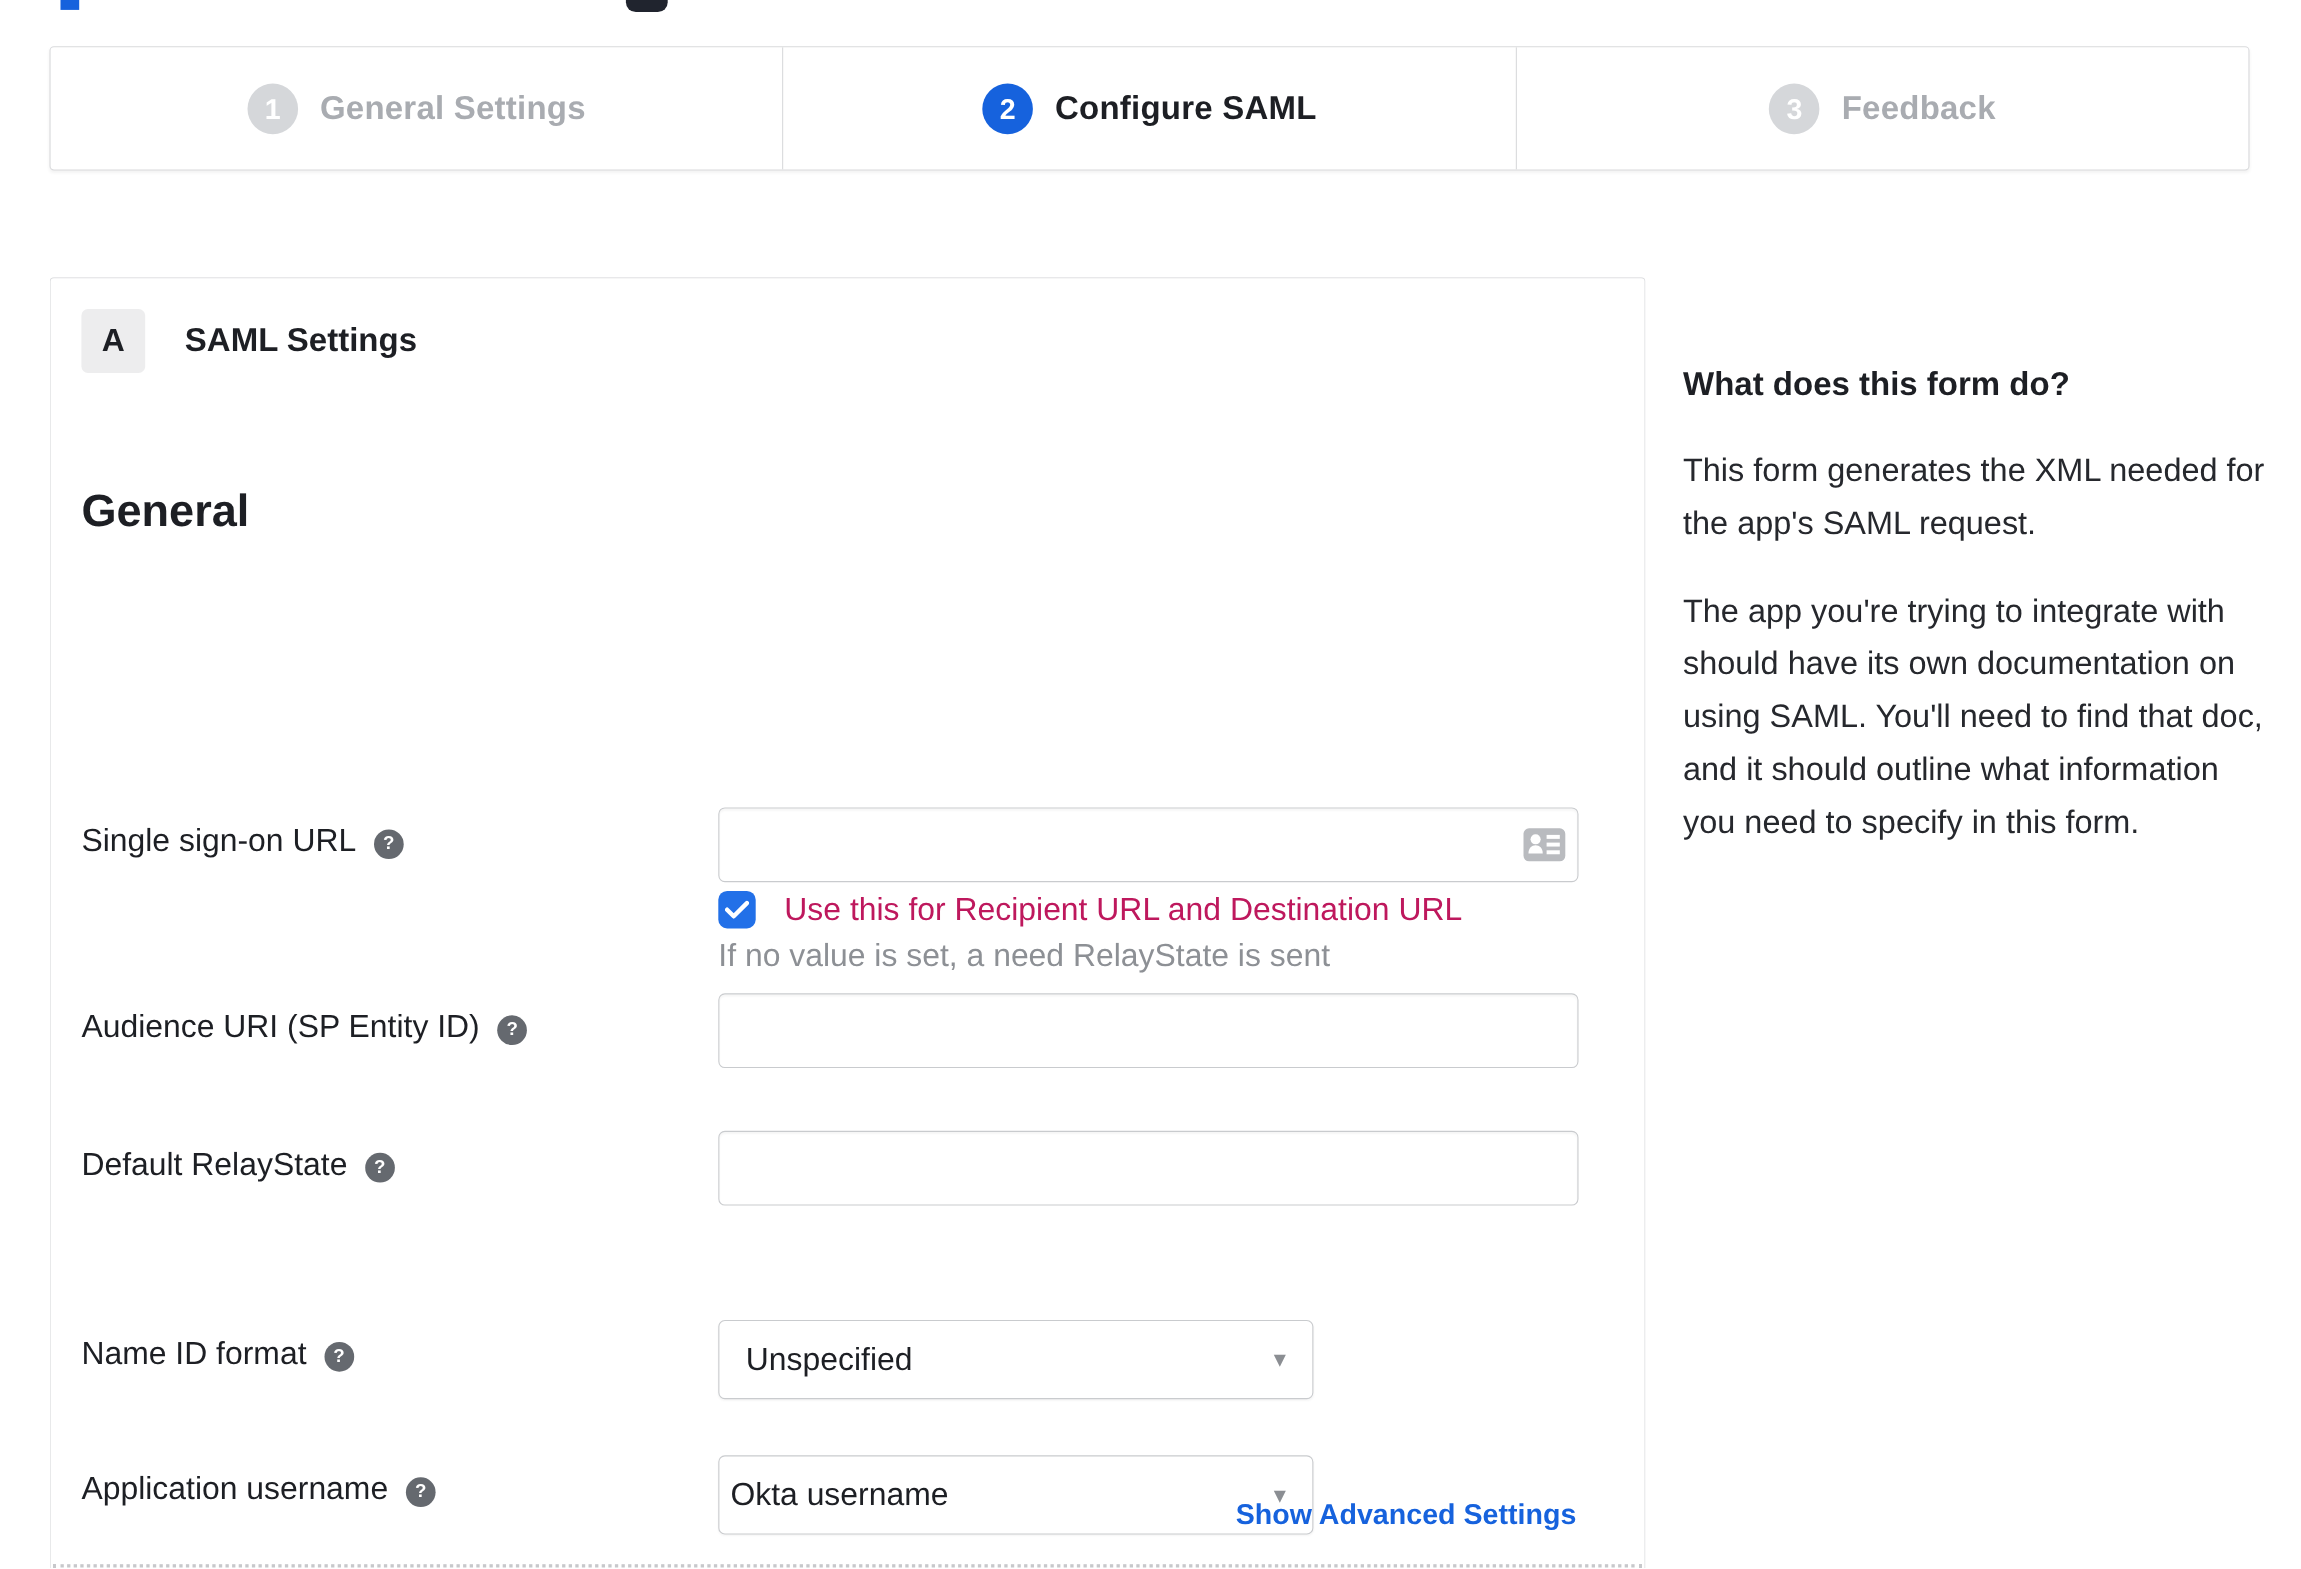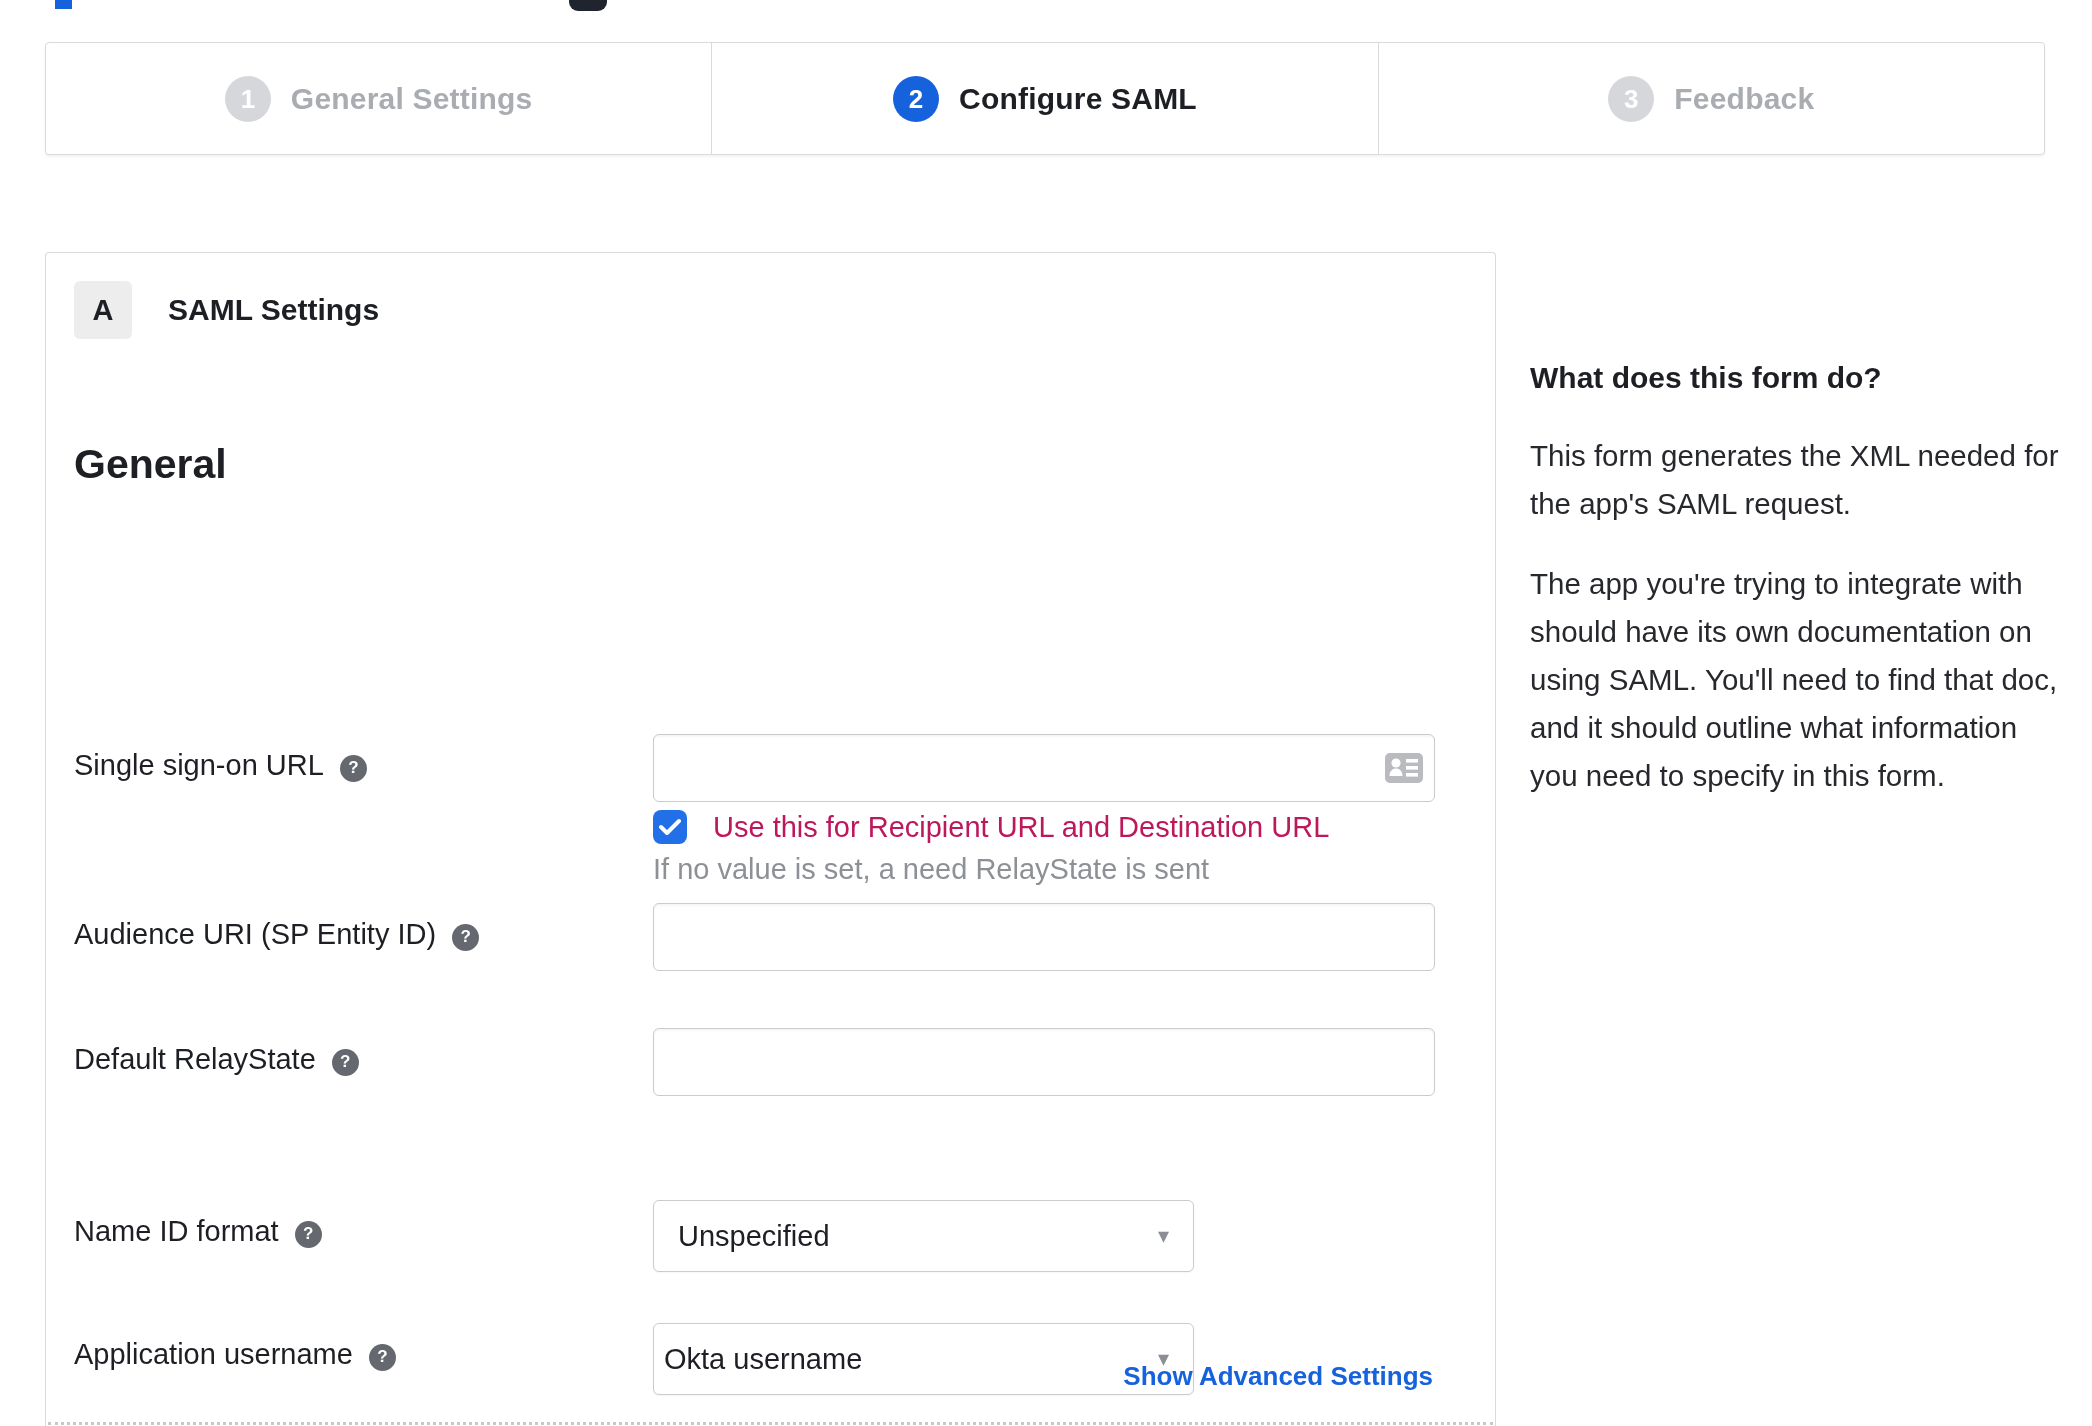--- a/index.html
+++ b/index.html
@@ -58,21 +58,21 @@
               align-items:center; justify-content:center; cursor:pointer; flex:0 0 auto; }
   .cblabel { font-size:29px; color:#be185d; }
 
   .hint { position:absolute; left:607px; top:600px; font-size:29px; color:#8d9095; }
 
   .adv-link { position:absolute; right:62px; top:1108px; font-size:26px; font-weight:bold;
               color:#1662dd; text-decoration:none; cursor:pointer; }
 
   
   .help-panel { position:absolute; left:1530px; top:328px; width:540px; }
-  .help-panel h3 { font-size:30px; font-weight:bold; color:#1d1f24; line-height:44px;margin-top:28px; }
+  .help-panel h3 { font-size:30px; font-weight:bold; color:#1d1f24; line-height:44px; }
   .help-panel p { font-size:29.5px; color:#26282d; line-height:48px; margin-top:32px; }
   .help-panel .q2 { margin-top:56px; }
 </style>
 </head>
 <body>
 
 <div id="screen">
 
   <div class="frag-blue"></div>
   <div class="frag-dark"></div>

